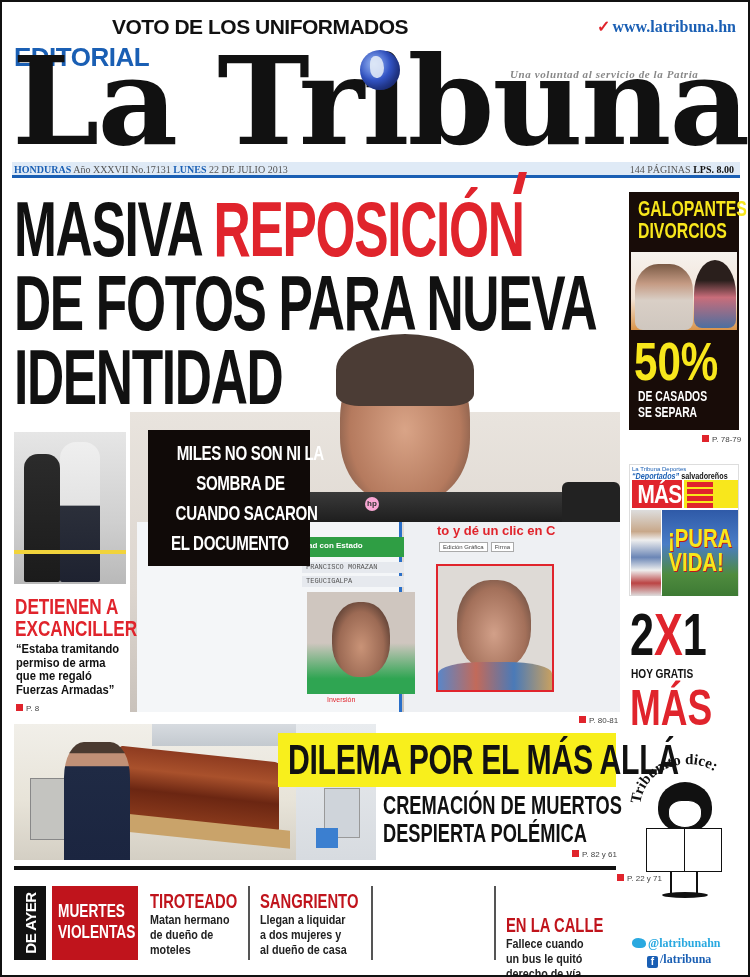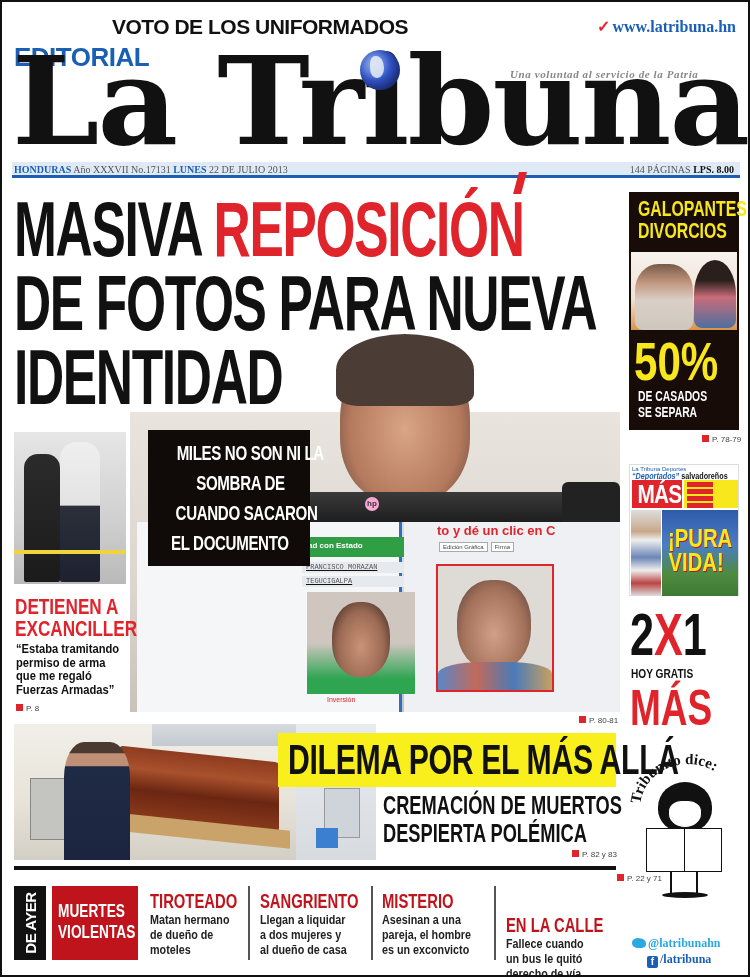--- a/index.html
+++ b/index.html
@@ -38,21 +38,21 @@
 
   
   .photo-wall { left: 128px; top: 410px; width: 490px; height: 300px; background: linear-gradient(180deg, #e9e4de 0%, #dcd5ce 60%, #c9c2bb 100%); }
   .woman-head { left: 338px; top: 340px; width: 130px; height: 160px; border-radius: 48% 48% 40% 40%; background: radial-gradient(ellipse at 50% 55%, #d9a487 0%, #b57a5e 60%, #4a3a33 100%); }
   .woman-hair { left: 334px; top: 332px; width: 138px; height: 72px; border-radius: 60% 60% 20% 20%; background: #4b3c35; }
   .monitor-top { left: 300px; top: 490px; width: 318px; height: 30px; background: linear-gradient(180deg, #3a3a3a, #1e1e1e); }
   .hp-logo { left: 363px; top: 495px; width: 14px; height: 14px; border-radius: 50%; background: #f9a8d4; font-size: 8px; color: #333; text-align: center; line-height: 14px; font-weight: 700; }
   .camera { left: 560px; top: 480px; width: 58px; height: 48px; background: #222; border-radius: 6px; }
   .screen-left { left: 135px; top: 520px; width: 265px; height: 190px; background: #f4f6f8; border-right: 3px solid #2a6fc8; }
   .screen-green { left: 300px; top: 535px; width: 128px; height: 20px; background: #2f9e44; color: #fff; font-size: 8px; font-weight: 700; padding: 4px 6px; }
-  .screen-rows { left: 140px; top: 560px; width: 285px; height: 42px; text-decoration: underline; }
+  .screen-rows { left: 140px; top: 560px; width: 285px; height: 42px; }
   .screen-rows div { height: 11px; margin-bottom: 3px; background: #e6e9ee; font-size: 7px; color: #555; padding-left: 4px; line-height: 11px; font-family: "Liberation Mono", monospace; }
   .screen-right { left: 402px; top: 520px; width: 216px; height: 190px; background: #eef0f3; }
   .screen-right-title { left: 435px; top: 521px; font-size: 13px; font-weight: 700; color: #e0242c; white-space: nowrap; }
   .screen-tabs { left: 437px; top: 540px; display: flex; gap: 3px; }
   .screen-tabs span { font-size: 6px; background: #fff; border: 1px solid #aaa; padding: 1px 3px; color: #444; }
   .id-photo-1 { left: 305px; top: 590px; width: 108px; height: 102px; background: linear-gradient(180deg, #cfc6bf 0%, #cfc6bf 50%, #2fa552 85%, #2fa552 100%); }
   .id-face-1 { left: 330px; top: 600px; width: 58px; height: 75px; border-radius: 45%; background: radial-gradient(ellipse at 50% 60%, #c99377 0%, #9c6a54 55%, #2a1f1c 100%); }
   .id-photo-2 { left: 434px; top: 562px; width: 118px; height: 128px; background: #dedad6; border: 2px solid #e0242c; }
   .id-face-2 { left: 455px; top: 578px; width: 74px; height: 90px; border-radius: 45%; background: radial-gradient(ellipse at 50% 60%, #d2a089 0%, #a3705a 60%, #4a3b35 100%); }
   .id-shirt-2 { left: 436px; top: 660px; width: 114px; height: 28px; background: linear-gradient(90deg, #5a86c8, #c26a5a, #4a7ab8, #c8a060); border-radius: 40% 40% 0 0; }
@@ -291,21 +291,21 @@
   <div class="abs crem-man"></div>
   <div class="abs crem-machine"></div>
   <div class="abs crem-box"></div>
   <div class="abs crem-blue"></div>
   <div class="abs dilema-bar"></div>
   <div class="abs dilema">DILEMA POR EL MÁS ALLÁ</div>
   <div class="abs crem-sub">
     <div>CREMACIÓN DE MUERTOS</div>
     <div>DESPIERTA  POLÉMICA</div>
   </div>
-  <div class="abs crem-ref"><span class="sq"></span><span>P. 82 y 83</span></div>
+  <div class="abs crem-ref"><span class="sq"></span><span>P. 82 y 61</span></div>
 
   <div class="abs rule-thick"></div>
   <div class="abs bottom-ref"><span class="sq"></span><span>P. 22 y 71</span></div>
 
   <div class="abs de-ayer">
       <span>DE AYER</span>
     </div>
   <div class="abs muertes"></div>
   <div class="abs muertes-text">
     <div>MUERTES</div>
@@ -319,26 +319,20 @@
     <span class="bk-text" style="margin-top:0">moteles</span>
   </div>
   <div class="abs vsep" style="left:246px;"></div>
   <div class="abs bk" style="left:258px;">
     <span class="bk-title">SANGRIENTO</span>
     <span class="bk-text">Llegan a liquidar</span>
     <span class="bk-text" style="margin-top:0">a dos mujeres y</span>
     <span class="bk-text" style="margin-top:0">al dueño de casa</span>
   </div>
   <div class="abs vsep" style="left:369px;"></div>
-  <div class="abs bk" style="left:380px;">
-    <span class="bk-title">MISTERIO</span>
-    <span class="bk-text">Asesinan a una</span>
-    <span class="bk-text" style="margin-top:0">pareja, el hombre</span>
-    <span class="bk-text" style="margin-top:0">es un exconvicto</span>
-  </div>
   <div class="abs vsep" style="left:492px;"></div>
   <div class="abs bk" style="left:504px;margin-top:24px;">
     <span class="bk-title">EN LA CALLE</span>
     <span class="bk-text">Fallece cuando</span>
     <span class="bk-text" style="margin-top:0">un bus le quitó</span>
     <span class="bk-text" style="margin-top:0">derecho de vía</span>
   </div>
 
 </div>
 

